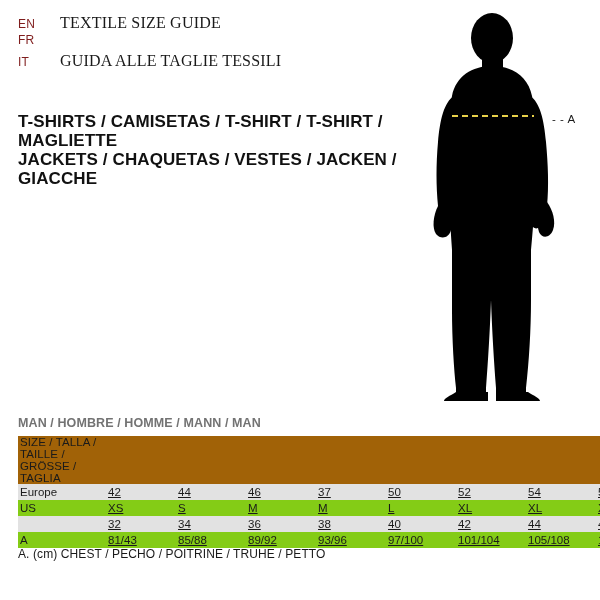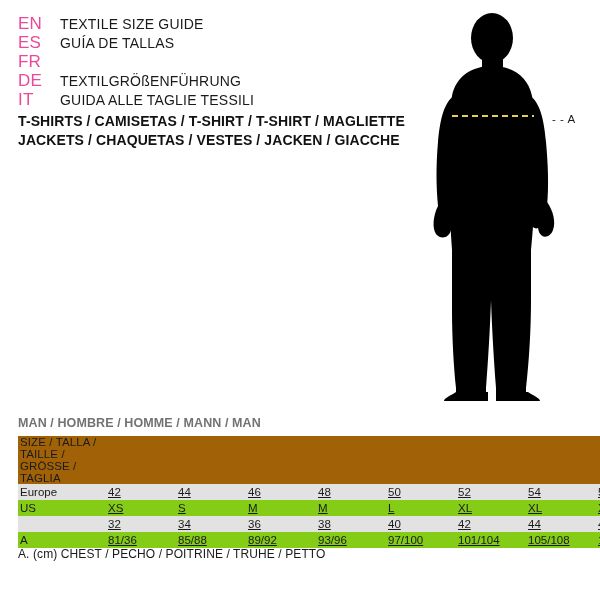--- a/index.html
+++ b/index.html
@@ -28,39 +28,40 @@
     top: 14px;
     width: 360px;
   }
   .lang-row {
     display: flex;
     align-items: baseline;
     height: 19px;
   }
   .lang-code {
     width: 42px;
-    font-size: 17px;
+    font-size: 12px;
     letter-spacing: 0.2px;
-    color: #ec4899;
+    color: #7f1d1d;
   }
   .lang-text {
-    font-size: 14px;
+    font-size: 16px;
     letter-spacing: 0.2px;
     color: #1a1a1a;
+    font-family: Liberation Serif, serif;
   }
 
   
   .cat-block {
     position: absolute;
     left: 18px;
     top: 112px;
     width: 400px;
   }
   .cat-line {
-    font-size: 14px;
+    font-size: 17px;
     font-weight: bold;
     letter-spacing: 0.1px;
     line-height: 19px;
     color: #111;
   }
 
   
   .figure-wrap {
     position: absolute;
     left: 400px;
@@ -133,29 +134,21 @@
 <body>
 
 <div class="page">
 
   <div class="lang-block">
     <div class="lang-row">
       <div class="lang-code">EN</div>
       <div class="lang-text">TEXTILE SIZE GUIDE</div>
     </div>
     <div class="lang-row">
-      <div class="lang-code">ES</div>
-      <div class="lang-text">GUÍA DE TALLAS</div>
-    </div>
-    <div class="lang-row">
       <div class="lang-code">FR</div>
-    </div>
-    <div class="lang-row">
-      <div class="lang-code">DE</div>
-      <div class="lang-text">TEXTILGRÖßENFÜHRUNG</div>
     </div>
     <div class="lang-row">
       <div class="lang-code">IT</div>
       <div class="lang-text">GUIDA ALLE TAGLIE TESSILI</div>
     </div>
   </div>
 
   <div class="cat-block">
     <div class="cat-line">T-SHIRTS / CAMISETAS / T-SHIRT / T-SHIRT / MAGLIETTE</div>
     <div class="cat-line">JACKETS / CHAQUETAS / VESTES / JACKEN / GIACCHE</div>
@@ -225,21 +218,21 @@
         <td class="col-val"></td>
         <td class="col-val"></td>
         <td class="col-val"></td>
         <td class="col-val"></td>
       </tr>
       <tr class="row-shade">
         <td class="col-label">Europe</td>
         <td class="col-val">42</td>
         <td class="col-val">44</td>
         <td class="col-val">46</td>
-        <td class="col-val">48</td>
+        <td class="col-val">37</td>
         <td class="col-val">50</td>
         <td class="col-val">52</td>
         <td class="col-val">54</td>
         <td class="col-val">56</td>
       </tr>
       <tr class="row-plain">
         <td class="col-label">US</td>
         <td class="col-val">XS</td>
         <td class="col-val">S</td>
         <td class="col-val">M</td>
@@ -255,21 +248,21 @@
         <td class="col-val">34</td>
         <td class="col-val">36</td>
         <td class="col-val">38</td>
         <td class="col-val">40</td>
         <td class="col-val">42</td>
         <td class="col-val">44</td>
         <td class="col-val">46</td>
       </tr>
       <tr class="row-plain">
         <td class="col-label">A</td>
-        <td class="col-val">81/36</td>
+        <td class="col-val">81/43</td>
         <td class="col-val">85/88</td>
         <td class="col-val">89/92</td>
         <td class="col-val">93/96</td>
         <td class="col-val">97/100</td>
         <td class="col-val">101/104</td>
         <td class="col-val">105/108</td>
         <td class="col-val">109/112</td>
       </tr>
     </tbody>
       </table>

